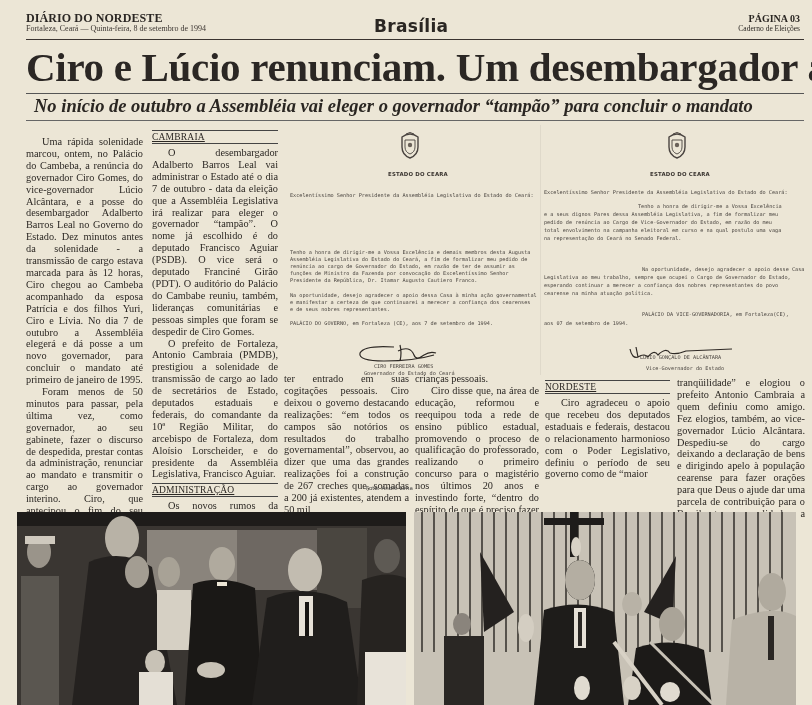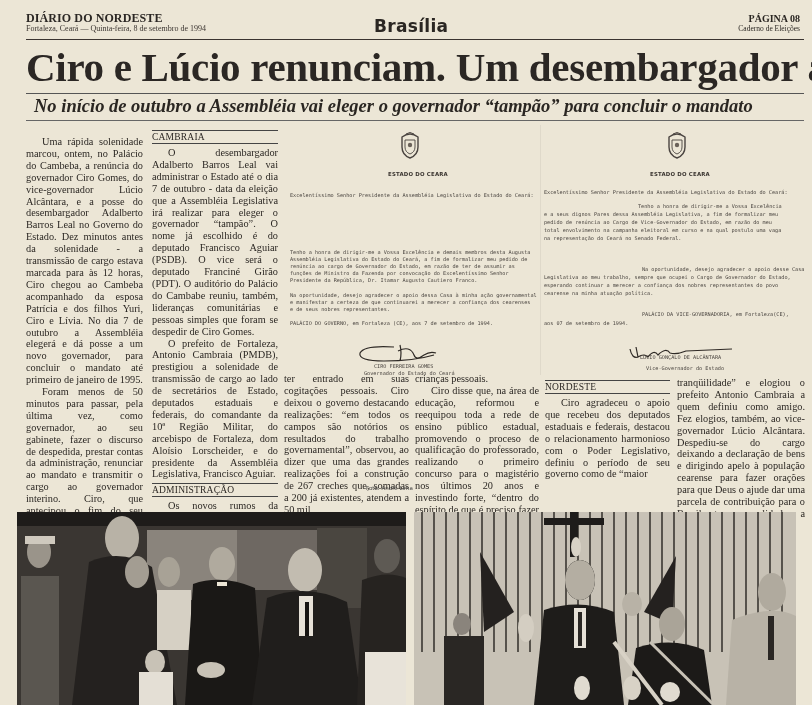--- a/index.html
+++ b/index.html
@@ -24,21 +24,21 @@
 
   .headline { position: absolute; left: 26px; top: 44px; width: 780px; font-size: 41px; line-height: 46px; color: #2b2724; letter-spacing: -0.3px; white-space: nowrap; }
   .rule-1 { position: absolute; left: 26px; top: 93px; width: 778px; height: 1px; background: #555; }
   .subhead { position: absolute; left: 34px; top: 95px; width: 780px; font-style: italic; font-size: 18.5px; line-height: 22px; white-space: nowrap; color: #2a2622; }
   .rule-2 { position: absolute; left: 26px; top: 120px; width: 778px; height: 1px; background: #666; }
 
   
   .col { position: absolute; font-size: 10.3px; line-height: 11.9px; text-align: justify; color: #2c2824; }
   .col p { text-indent: 16px; }
   .col p.noindent { text-indent: 0; }
-  .kicker { font-size: 9.5px; border-top: 1px solid #444; border-bottom: 1px solid #444; padding: 1px 0 0; margin: 3px 0 3px; line-height: 11px; letter-spacing: 0.2px; }
+  .kicker { font-size: 9.5px; border-top: 1px solid #444; border-bottom: 1px solid #444; padding: 1px 0 0; margin: 3px 0 3px; line-height: 11px; letter-spacing: 0.2px; text-decoration: underline; }
   .kicker-top { margin-top: 0; }
 
   
   .letter { position: absolute; font-family: "DejaVu Sans Mono", "Liberation Mono", monospace; font-size: 5.2px; line-height: 7px; color: #4a4540; }
   .letter .crest { position: absolute; width: 22px; height: 28px; }
   .letter .state { position: absolute; font-family: "DejaVu Sans", sans-serif; font-weight: bold; font-size: 5.4px; letter-spacing: 0.2px; color: #3a3530; }
   .letter .ln { position: absolute; white-space: nowrap; }
   .letter .sig { position: absolute; }
   .letter-divider { position: absolute; left: 540px; top: 125px; width: 1px; height: 250px; background: rgba(80,70,60,0.08); }
 
@@ -51,21 +51,21 @@
 
 <div class="page">
 
   <div class="masthead">
     <div class="mh-left">
       <div class="mh-paper">DIÁRIO DO NORDESTE</div>
       <div class="mh-date">Fortaleza, Ceará — Quinta-feira, 8 de setembro de 1994</div>
     </div>
     <div class="mh-center">Brasília</div>
     <div class="mh-right">
-      <div class="mh-page">PÁGINA 08</div>
+      <div class="mh-page">PÁGINA 03</div>
       <div class="mh-section">Caderno de Eleições</div>
     </div>
   </div>
 
   <h1 class="headline">Ciro e Lúcio renunciam. Um desembargador assume</h1>
   <div class="rule-1"></div>
   <h2 class="subhead">No início de outubro a Assembléia vai eleger o governador “tampão” para concluir o mandato</h2>
   <div class="rule-2"></div>
 
   <div class="col" style="left:26px; top:136px; width:117px;">

